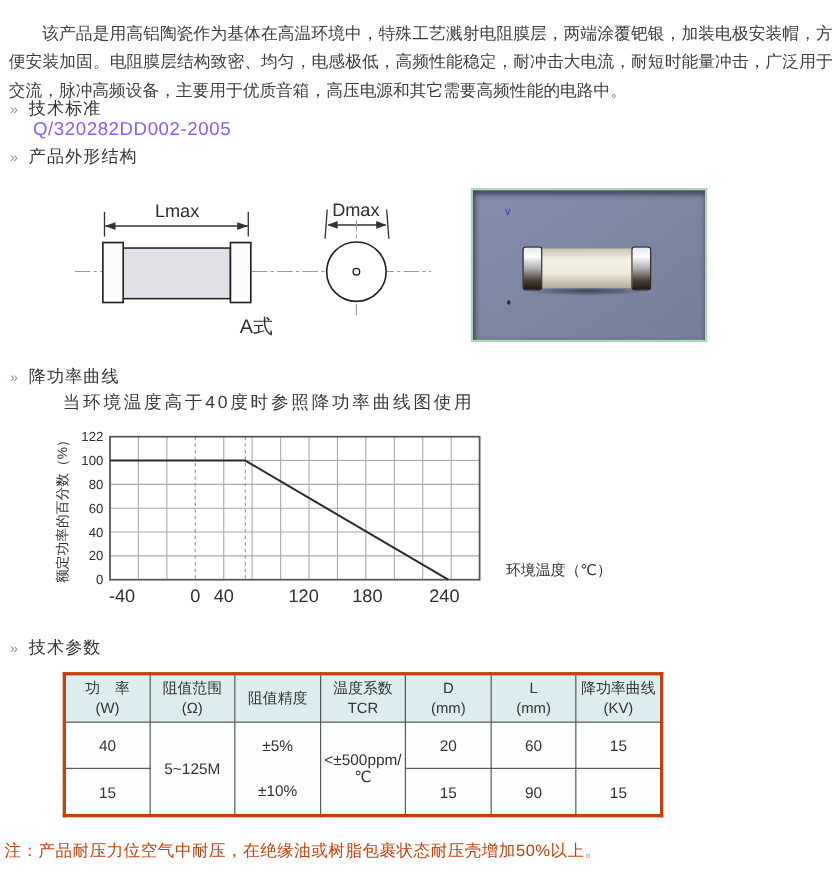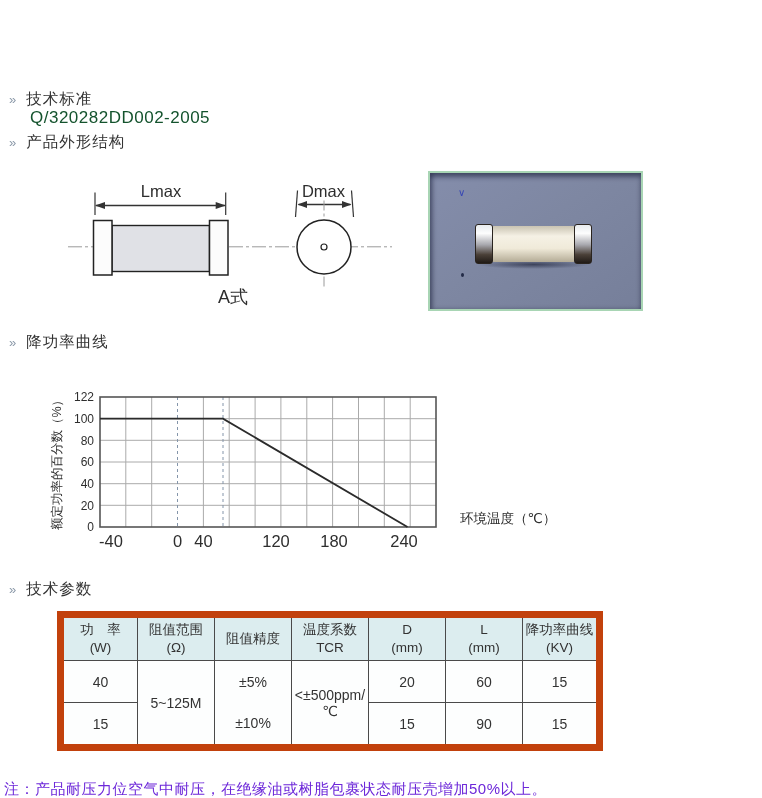--- a/index.html
+++ b/index.html
@@ -3,52 +3,53 @@
 <meta charset="utf-8">
 <style>
   html,body{margin:0;padding:0;background:#fff;}
   .page{position:relative;width:762px;height:798px;background:#ffffff;overflow:hidden;
         font-family:"Liberation Sans","DejaVu Sans",sans-serif;color:#3e3e3e;}
   .abs{position:absolute;}
   .intro{top:3px;left:8px;width:749px;font-size:15.2px;line-height:25.8px;
          text-align:justify;text-indent:2em;color:#3e3e3e;}
   .sec-heading{display:flex;align-items:center;font-size:15.5px;color:#333;letter-spacing:1px;}
   .bullet{font-size:13px;color:#8a98a8;margin-right:9px;line-height:1;}
-  .std-value{font-size:17px;color:#14532d;letter-spacing:.5px;}
+  .std-value{font-size:17px;color:#8b5cf6;letter-spacing:.5px;}
   .subtitle{font-size:16px;color:#3a3a3a;letter-spacing:2.5px;}
   svg text{font-family:"Liberation Sans","DejaVu Sans",sans-serif;fill:#2e2e2e;}
   
   .photo{left:428px;top:171px;width:211px;height:136px;border:2px solid #a8d5b4;
          background:linear-gradient(145deg,#848dab 0%,#7e87a2 45%,#767f9a 100%);
          box-shadow:inset 0 4px 5px rgba(15,20,45,.5),inset 3px 0 4px rgba(15,20,45,.3);}
   .component{left:45px;top:51px;width:117px;height:40px;}
   .comp-body{position:absolute;left:16px;top:2px;width:85px;height:36px;border-radius:3px;
              background:linear-gradient(180deg,#c9c3b2 0%,#f5f1e5 28%,#f0ead9 62%,#b4ac96 100%);}
   .comp-cap{position:absolute;top:0;width:18px;height:40px;border-radius:3px;border:1px solid #2a241f;box-sizing:border-box;
             background:linear-gradient(180deg,#e8ebee 0%,#fdfdfd 22%,#a8a8ae 52%,#4a4038 78%,#201a16 100%);}
   .cap-left{left:0;} .cap-right{left:99px;}
   .comp-shadow{position:absolute;left:2px;top:36px;width:113px;height:9px;
                background:radial-gradient(ellipse at center,rgba(10,14,35,.55) 0%,rgba(10,14,35,0) 70%);}
   .photo-mark-v{position:absolute;left:28px;top:14px;color:#3747b4;font-size:10px;}
   .photo-speck{position:absolute;left:31px;top:100px;width:3px;height:4px;background:#232b47;border-radius:50%;}
   
   .params-table{left:57px;top:611px;width:546px;border-collapse:collapse;table-layout:fixed;
-                border:7px solid #c2410c;font-size:13.5px;color:#333;}
+                border:3px solid #c2410c;font-size:13.5px;color:#333;}
   .params-table th,.params-table td{border:1px solid #4a4a4a;text-align:center;vertical-align:middle;padding:0;}
   .params-table th{background:#dcedef;font-weight:normal;height:42px;line-height:1.3;font-size:13.5px;}
   .params-table td{height:41px;font-size:14px;background:#fdfefe;}
   .tcr-cell{font-size:12.5px;}
   .half{height:41px;display:flex;align-items:center;justify-content:center;}
-  .note{left:4px;top:780px;font-size:15px;color:#6d28d9;letter-spacing:.5px;}
+  .note{left:4px;top:764px;font-size:15px;color:#c2410c;letter-spacing:.5px;}
 </style>
 </head>
 <body>
 
 <div class="page">
 
+  <p class="abs intro">该产品是用高铝陶瓷作为基体在高温环境中，特殊工艺溅射电阻膜层，两端涂覆钯银，加装电极安装帽，方便安装加固。电阻膜层结构致密、均匀，电感极低，高频性能稳定，耐冲击大电流，耐短时能量冲击，广泛用于交流，脉冲高频设备，主要用于优质音箱，高压电源和其它需要高频性能的电路中。</p>
 
   <div class="abs sec-heading" style="left:9px;top:89px;">
     <span class="bullet">»</span>
     <span>技术标准</span>
   </div>
   <div class="abs std-value" style="left:30px;top:108px;">Q/320282DD002-2005</div>
 
   <div class="abs sec-heading" style="left:9px;top:132px;">
     <span class="bullet">»</span>
     <span>产品外形结构</span>
@@ -90,20 +91,21 @@
       <div class="comp-cap cap-left"></div>
       <div class="comp-cap cap-right"></div>
     </div>
     <div class="photo-speck"></div>
   </div>
 
   <div class="abs sec-heading" style="left:9px;top:332px;">
     <span class="bullet">»</span>
     <span>降功率曲线</span>
   </div>
+  <div class="abs subtitle" style="left:57px;top:356px;">当环境温度高于40度时参照降功率曲线图使用</div>
 
   <svg class="abs" style="left:40px;top:390px;" width="520" height="168" viewBox="0 0 520 168">
 
     <g stroke="#aaaaaa" stroke-width="1">
       <line x1="60" y1="28.7" x2="396" y2="28.7"></line>
         <line x1="60" y1="50.3" x2="396" y2="50.3"></line>
       <line x1="60" y1="72" x2="396" y2="72"></line>
         <line x1="60" y1="93.7" x2="396" y2="93.7"></line>
       <line x1="60" y1="115.3" x2="396" y2="115.3"></line>
     </g>

